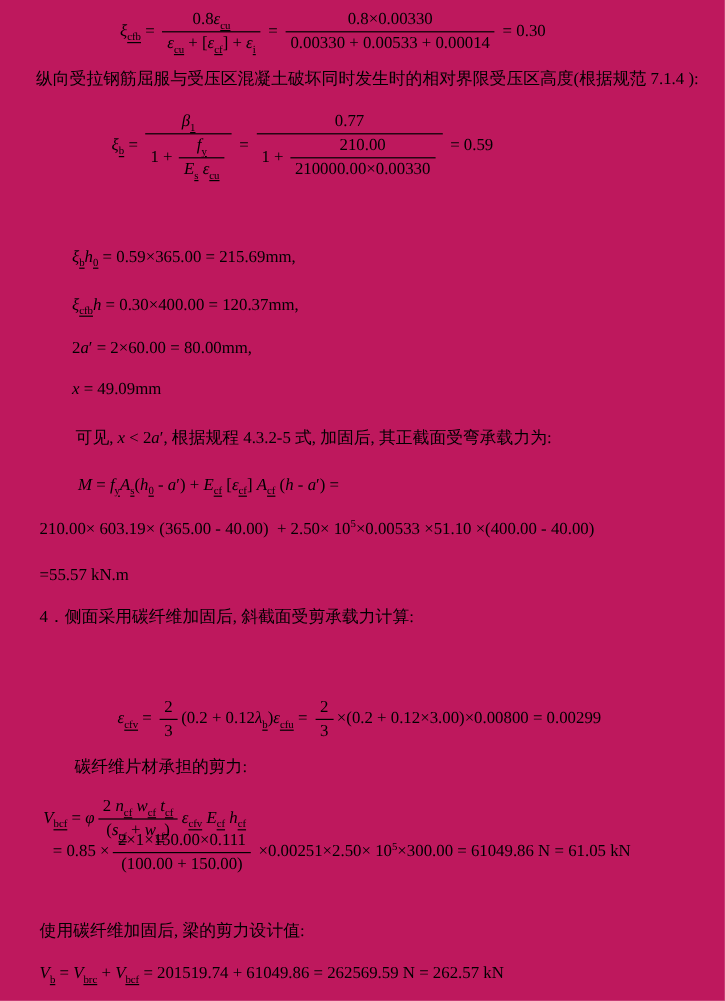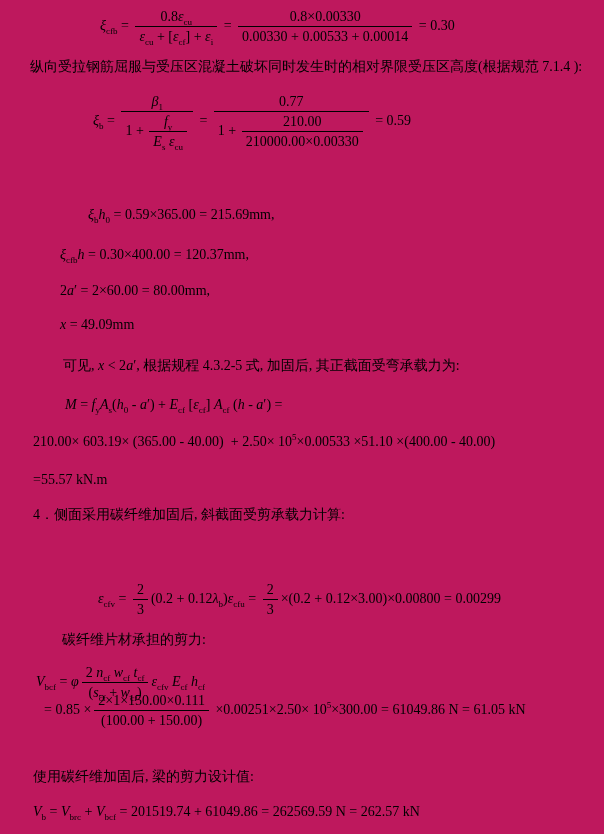--- a/index.html
+++ b/index.html
@@ -1,39 +1,39 @@
 <!DOCTYPE html>
 <html><head>
 <meta charset="utf-8">
 <style>
   html,body{margin:0;padding:0;}
   body{width:604px;height:834px;background:#ffffff;}
   .page{position:relative;width:604px;height:834px;background:#be185d;
         font-family:"Liberation Serif",serif;font-size:14px;color:#000;overflow:hidden;}
   .line,.eq{position:absolute;white-space:pre;line-height:19px;}
   .v{font-style:italic;}
-  sub{font-size:9px;line-height:0;}
+  sub{font-size:9px;line-height:0;text-decoration:underline;}
   sup{font-size:9px;line-height:0;}
   .frac{display:inline-flex;flex-direction:column;text-align:center;vertical-align:middle;margin:0 3px;line-height:17px;}
   .num{border-bottom:1px solid #000;padding:0 4px 1px;}
   .den{padding:1px 4px 0;}
   .den .frac{margin:0 2px;}
 </style>
 </head>
 <body>
 
 <div class="page">
 
   <div class="eq" style="left:100px;top:8px;"><i class="v">ξ</i><sub>cfb</sub><span> = </span><span class="frac"><span class="num"><span>0.8</span><i class="v">ε</i><sub>cu</sub></span><span class="den"><i class="v">ε</i><sub>cu</sub><span> + [</span><i class="v">ε</i><sub>cf</sub><span>] + </span><i class="v">ε</i><sub>i</sub></span></span><span> = </span><span class="frac"><span class="num">0.8×0.00330</span><span class="den">0.00330 + 0.00533 + 0.00014</span></span><span> = 0.30</span></div>
 
   <div class="line" style="left:30px;top:57px;">纵向受拉钢筋屈服与受压区混凝土破坏同时发生时的相对界限受压区高度(根据规范 7.1.4 ):</div>
 
   <div class="eq" style="left:93px;top:93px;"><i class="v">ξ</i><sub>b</sub><span> = </span><span class="frac"><span class="num"><i class="v">β</i><sub>1</sub></span><span class="den"><span>1 + </span><span class="frac"><span class="num"><i class="v">f</i><sub>y</sub></span><span class="den"><i class="v">E</i><sub>s</sub><span> </span><i class="v">ε</i><sub>cu</sub></span></span></span></span><span> = </span><span class="frac"><span class="num">0.77</span><span class="den"><span>1 + </span><span class="frac"><span class="num">210.00</span><span class="den">210000.00×0.00330</span></span></span></span><span> = 0.59</span></div>
 
-  <div class="line" style="left:60px;top:205px;margin-left:28px;"><i class="v">ξ</i><sub>b</sub><i class="v">h</i><sub>0</sub><span> = 0.59×365.00 = 215.69mm,</span></div>
+  <div class="line" style="left:60px;top:205px;"><i class="v">ξ</i><sub>b</sub><i class="v">h</i><sub>0</sub><span> = 0.59×365.00 = 215.69mm,</span></div>
 
   <div class="line" style="left:60px;top:245px;"><i class="v">ξ</i><sub>cfb</sub><i class="v">h</i><span> = 0.30×400.00 = 120.37mm,</span></div>
 
   <div class="line" style="left:60px;top:281px;"><span>2</span><i class="v">a</i><span>′ = 2×60.00 = 80.00mm,</span></div>
 
   <div class="line" style="left:60px;top:315px;"><i class="v">x</i><span> = 49.09mm</span></div>
 
   <div class="line" style="left:63px;top:356px;"><span>可见, </span><i class="v">x</i><span> &lt; 2</span><i class="v">a</i><span>′, 根据规程 4.3.2-5 式, 加固后, 其正截面受弯承载力为:</span></div>
 
   <div class="line" style="left:65px;top:395px;"><i class="v">M</i><span> = </span><i class="v">f</i><sub>y</sub><i class="v">A</i><sub>s</sub><span>(</span><i class="v">h</i><sub>0</sub><span> - </span><i class="v">a</i><span>′) + </span><i class="v">E</i><sub>cf</sub><span> [</span><i class="v">ε</i><sub>cf</sub><span>] </span><i class="v">A</i><sub>cf</sub><span> (</span><i class="v">h</i><span> - </span><i class="v">a</i><span>′) =</span></div>

